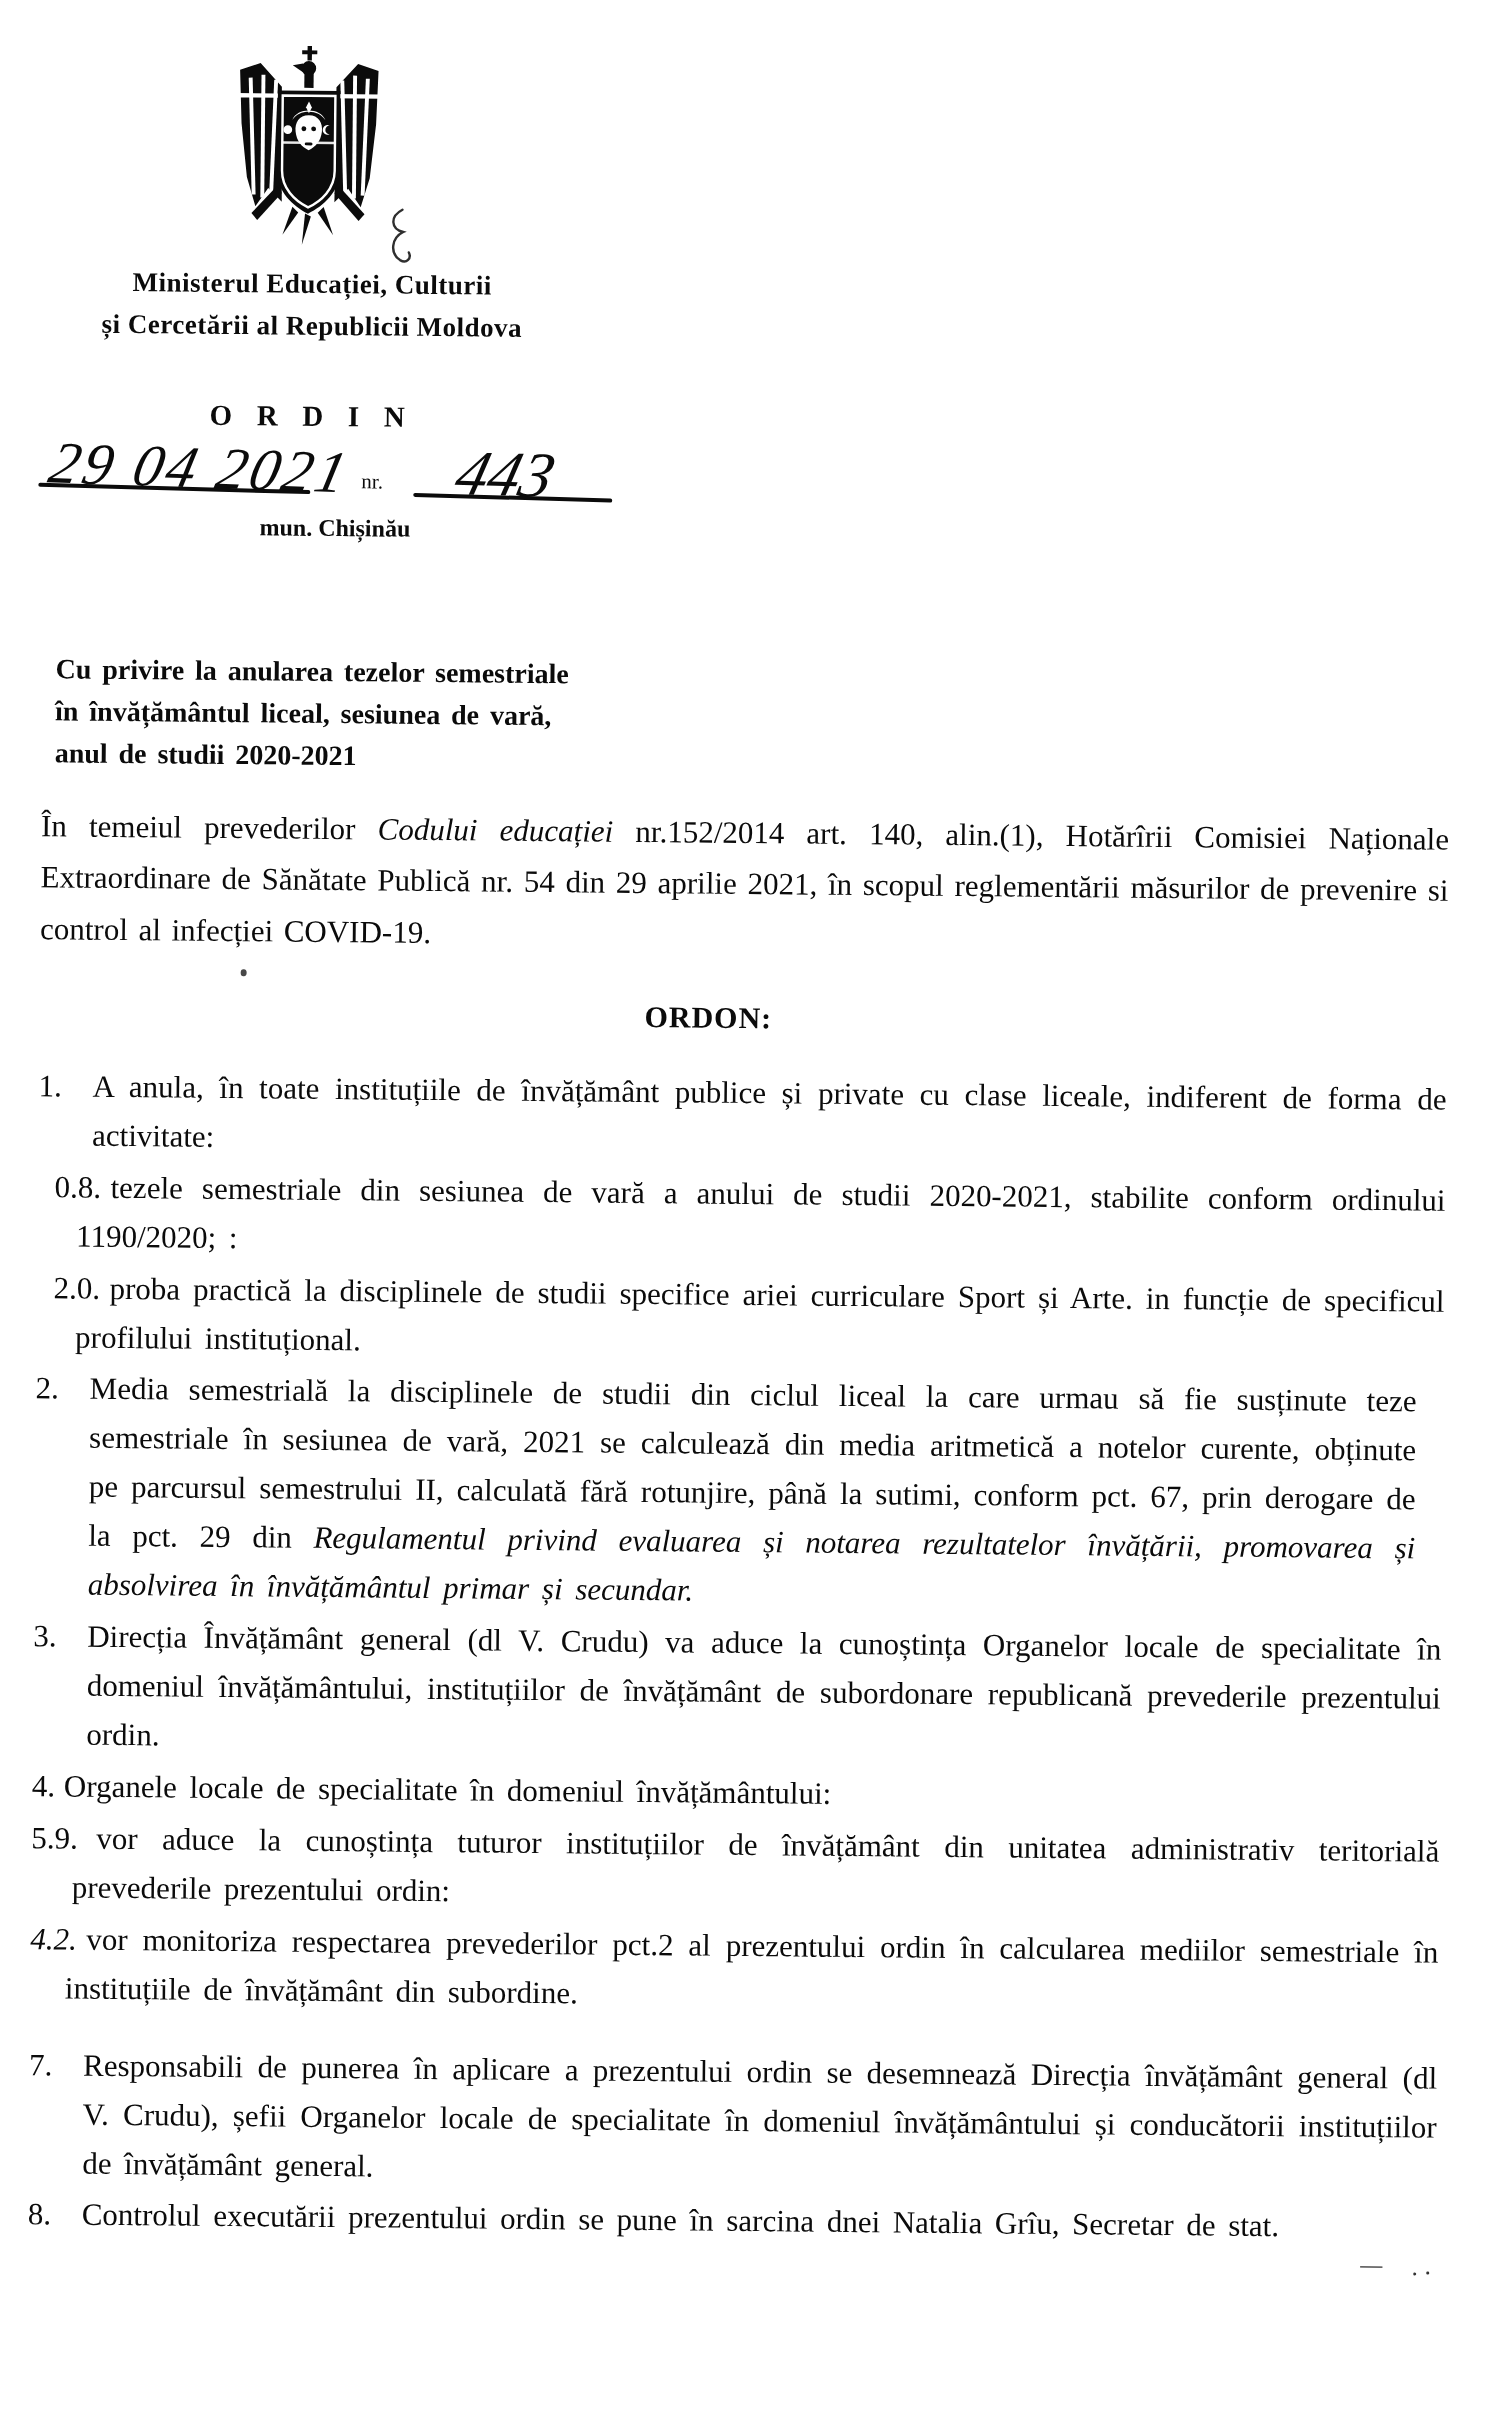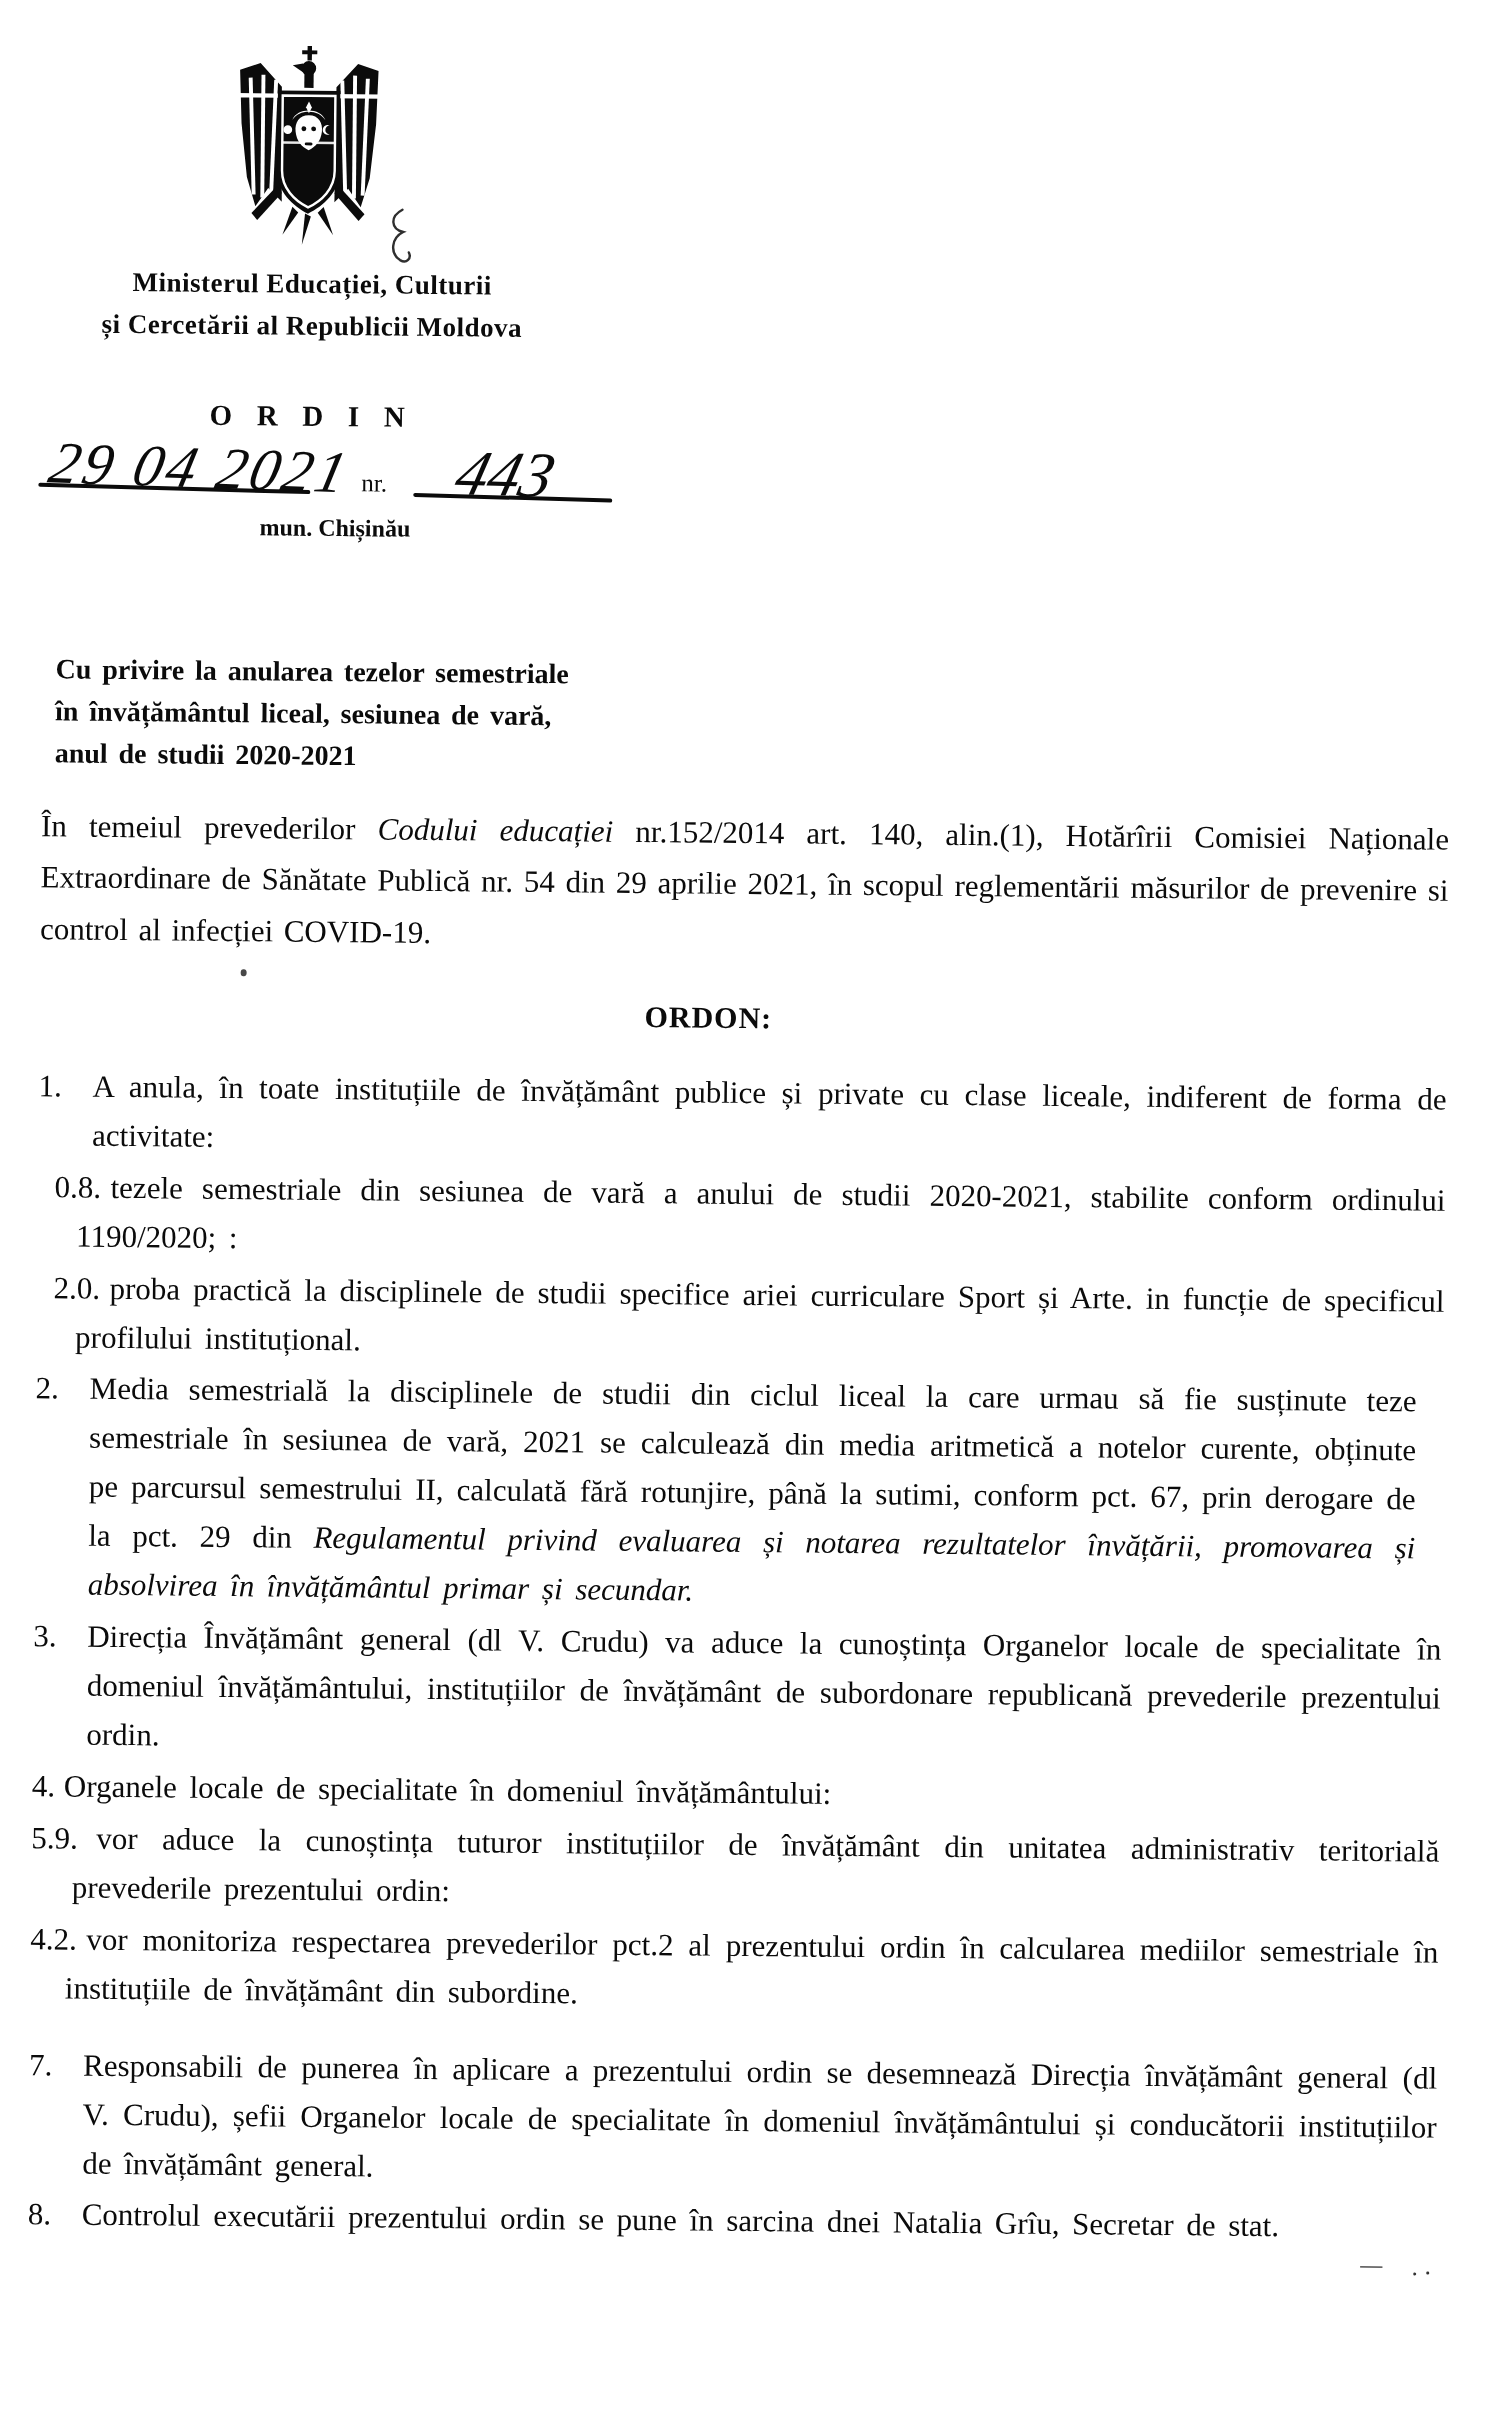--- a/index.html
+++ b/index.html
@@ -21,21 +21,21 @@
             font-weight:bold;font-size:27px;line-height:1.55;letter-spacing:0.5px;}
 
   
   .ordin-title{left:170px;top:398px;width:291px;text-align:center;
                font-weight:bold;font-size:29px;letter-spacing:8.7px;}
   .hw{font-style:italic;white-space:nowrap;line-height:1;}
   .hw-date{left:49px;top:434px;font-size:59px;letter-spacing:3.4px;
            transform:skewX(-11deg) rotate(1.4deg);transform-origin:left bottom;}
   .u-date{left:43px;top:486px;width:272px;height:4.4px;background:#0b0b0b;
           transform:rotate(1deg);border-radius:1.9px;}
-  .nr-label{left:366px;top:467px;font-size:25px;}
+  .nr-label{left:366px;top:467px;font-size:21px;}
   .hw-nr{left:454px;top:438px;font-size:64px;transform:skewX(-13deg) rotate(1deg);
          transform-origin:left bottom;}
   .u-nr{left:418px;top:492px;width:199px;height:4.4px;background:#0b0b0b;
         transform:rotate(1.1deg);border-radius:1.9px;}
   .place{left:243px;top:513px;width:194px;text-align:center;
          font-weight:bold;font-size:24px;}
 
   
   .subject{left:62px;top:649px;width:631px;font-weight:bold;
            font-size:28px;line-height:1.5;word-spacing:3.9px;}
@@ -51,21 +51,21 @@
 
   .items{left:49px;top:1063px;width:1408px;font-size:31px;line-height:1.58;
          text-align:justify;word-spacing:4.9px;}
   .it{margin-bottom:2.9px;padding-left:54px;text-indent:-54px;}
   .it .num{display:inline-block;width:54px;text-indent:0;}
   .sub{padding-left:39px;text-indent:-22px;}
   .sub .num{display:inline-block;width:56px;text-indent:0;}
   .sub41{padding-left:41px;text-indent:-41px;}
   .sub41 .num{display:inline-block;width:65px;text-indent:0;}
   .sub42{padding-left:35px;text-indent:-35px;}
-  .sub42 .num{display:inline-block;width:56px;text-indent:0;}
+  .sub42 .num{display:inline-block;width:56px;text-indent:0;font-style:italic;}
   .flush{padding-left:0;text-indent:0;}
   .flush .num{display:inline-block;width:32px;}
   .gap-top{margin-top:28px;}
   .pr{padding-right:27px;}
 
   .mdash{left:1382px;top:2240px;font-size:22px;color:#2e2e2e;letter-spacing:-1.5px;}
   .mdot1{left:1435px;top:2260px;width:3.4px;height:3.4px;background:#333;border-radius:50%;}
   .mdot2{left:1448px;top:2259px;width:2.9px;height:2.9px;background:#333;border-radius:50%;}
 </style>
 </head>

